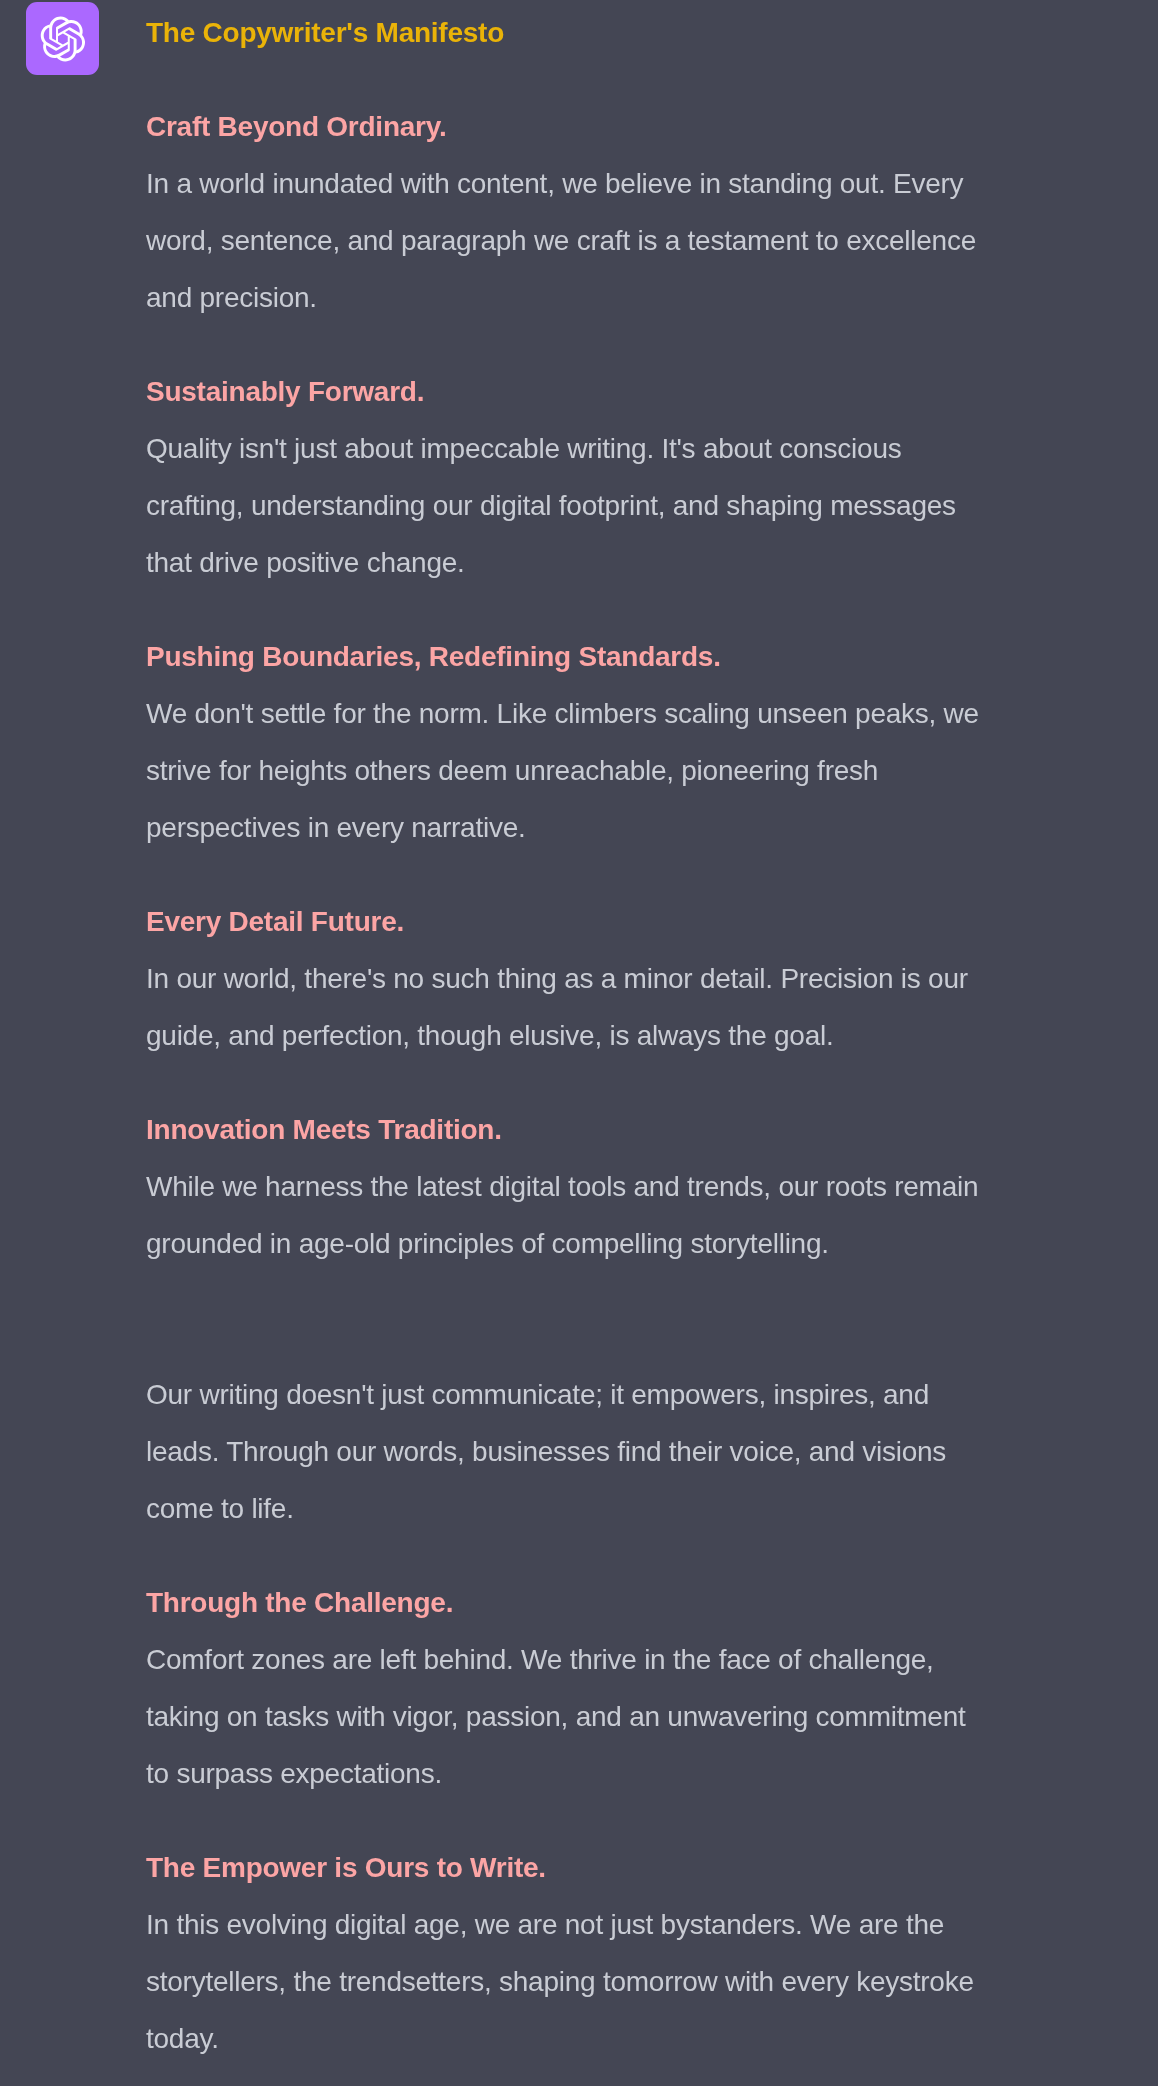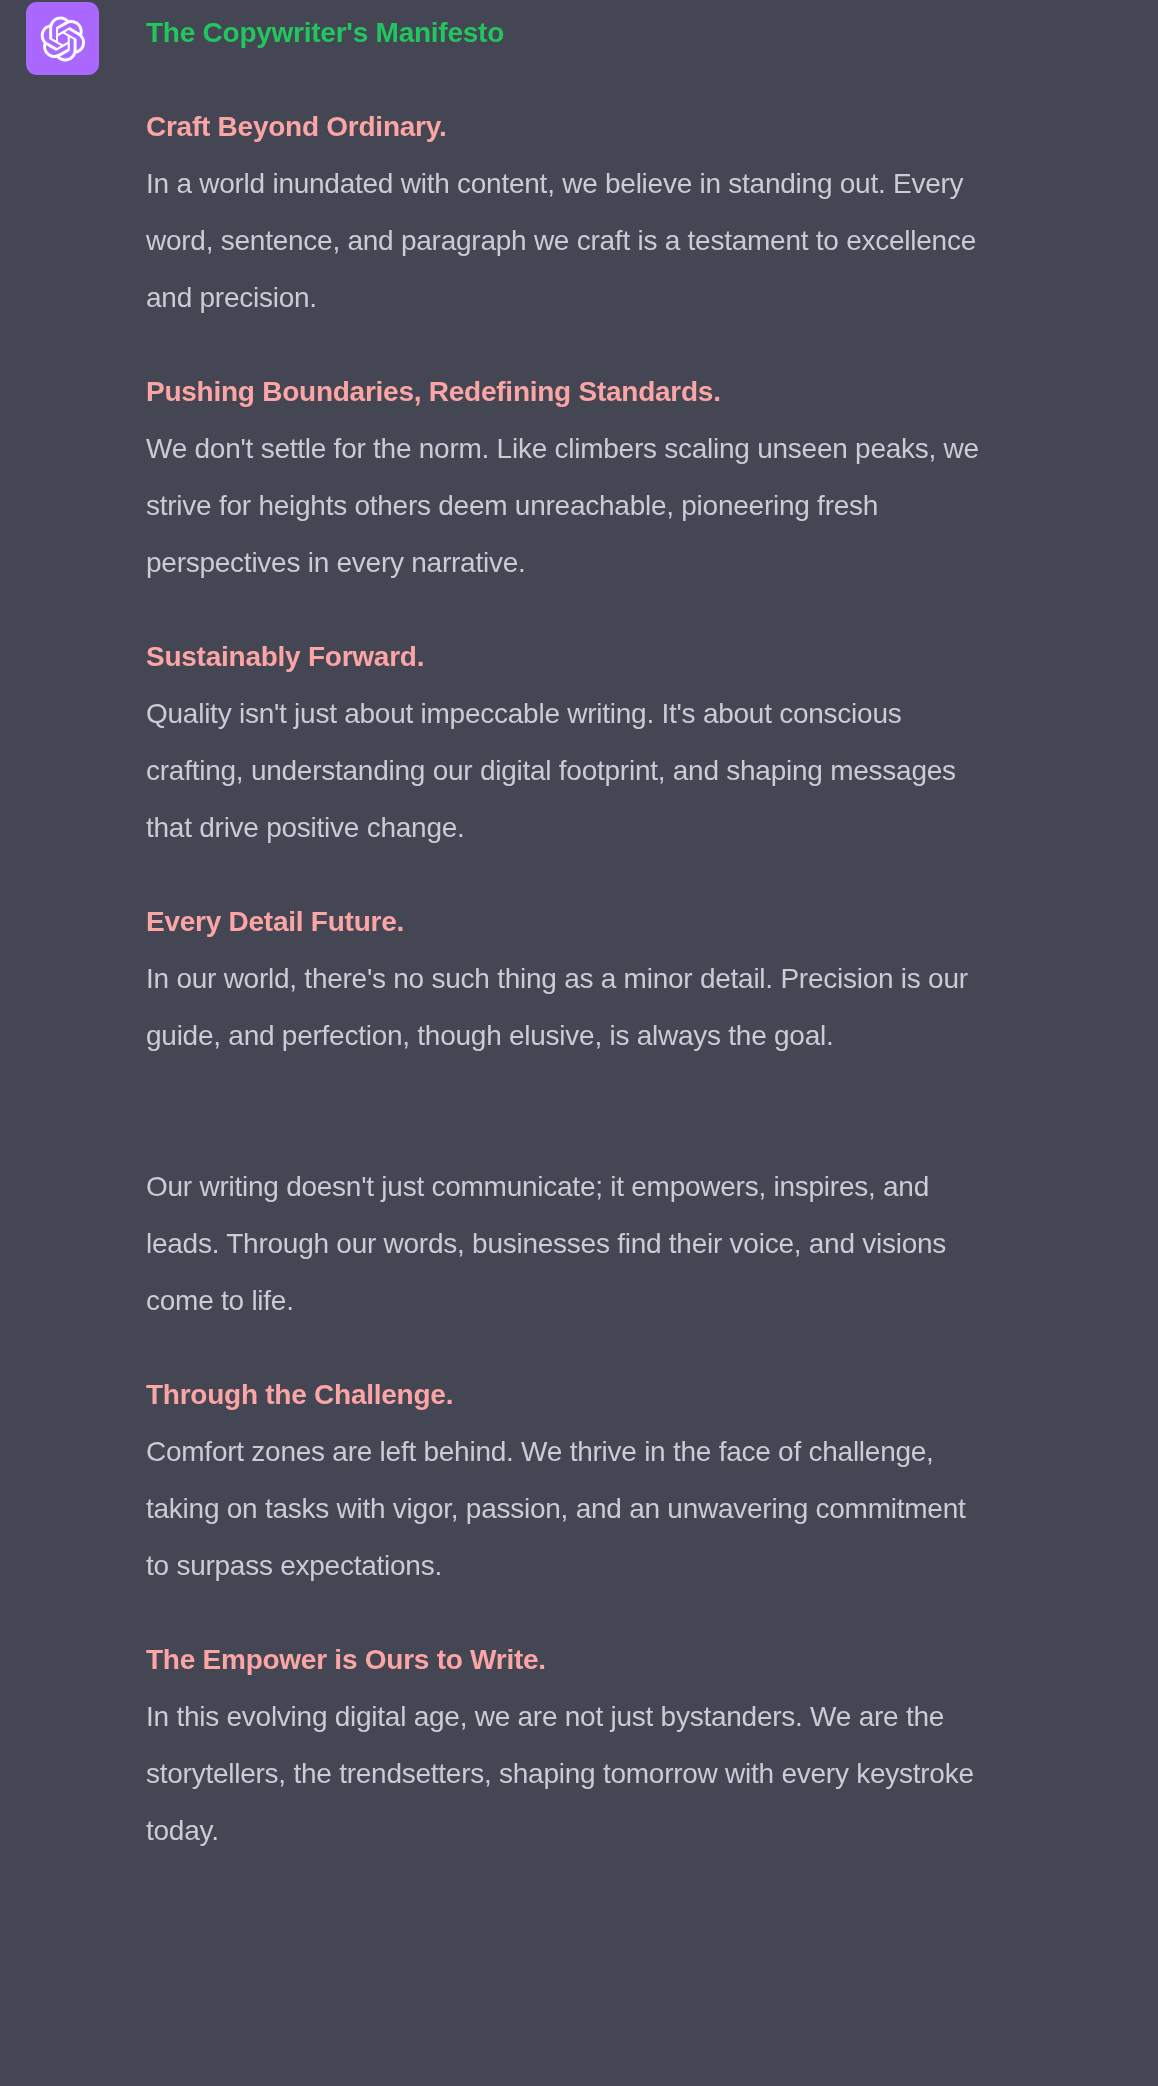--- a/index.html
+++ b/index.html
@@ -44,21 +44,21 @@
     color: #c9ccd4;
   }
   .content p {
     margin: 0 0 37px 0;
   }
   .content p:last-child {
     margin-bottom: 0;
   }
   .msg-title {
     font-weight: bold;
-    color: #22c55e;
+    color: #eab308;
   }
   .section strong {
     font-weight: bold;
     color: #fca5a5;
   }
   .section .body-text {
     white-space: pre-line;
   }
 </style>
 </head>
@@ -76,39 +76,44 @@
     <p class="msg-title">The Copywriter's Manifesto</p>
 
     <p class="section">
       <strong>Craft Beyond Ordinary.</strong><br>
       <span class="body-text">In a world inundated with content, we believe in standing out. Every
 word, sentence, and paragraph we craft is a testament to excellence
 and precision.</span>
     </p>
 
     <p class="section">
+      <strong>Sustainably Forward.</strong><br>
+      <span class="body-text">Quality isn't just about impeccable writing. It's about conscious
+crafting, understanding our digital footprint, and shaping messages
+that drive positive change.</span>
+    </p>
+
+    <p class="section">
       <strong>Pushing Boundaries, Redefining Standards.</strong><br>
       <span class="body-text">We don't settle for the norm. Like climbers scaling unseen peaks, we
 strive for heights others deem unreachable, pioneering fresh
 perspectives in every narrative.</span>
-    </p>
-
-    <p class="section">
-      <strong>Sustainably Forward.</strong><br>
-      <span class="body-text">Quality isn't just about impeccable writing. It's about conscious
-crafting, understanding our digital footprint, and shaping messages
-that drive positive change.</span>
     </p>
 
     <p class="section">
       <strong>Every Detail Future.</strong><br>
       <span class="body-text">In our world, there's no such thing as a minor detail. Precision is our
 guide, and perfection, though elusive, is always the goal.</span>
     </p>
 
+    <p class="section">
+      <strong>Innovation Meets Tradition.</strong><br>
+      <span class="body-text">While we harness the latest digital tools and trends, our roots remain
+grounded in age-old principles of compelling storytelling.</span>
+    </p>
 
     <p class="section">
       <br>
       <span class="body-text">Our writing doesn't just communicate; it empowers, inspires, and
 leads. Through our words, businesses find their voice, and visions
 come to life.</span>
     </p>
 
     <p class="section">
       <strong>Through the Challenge.</strong><br>

